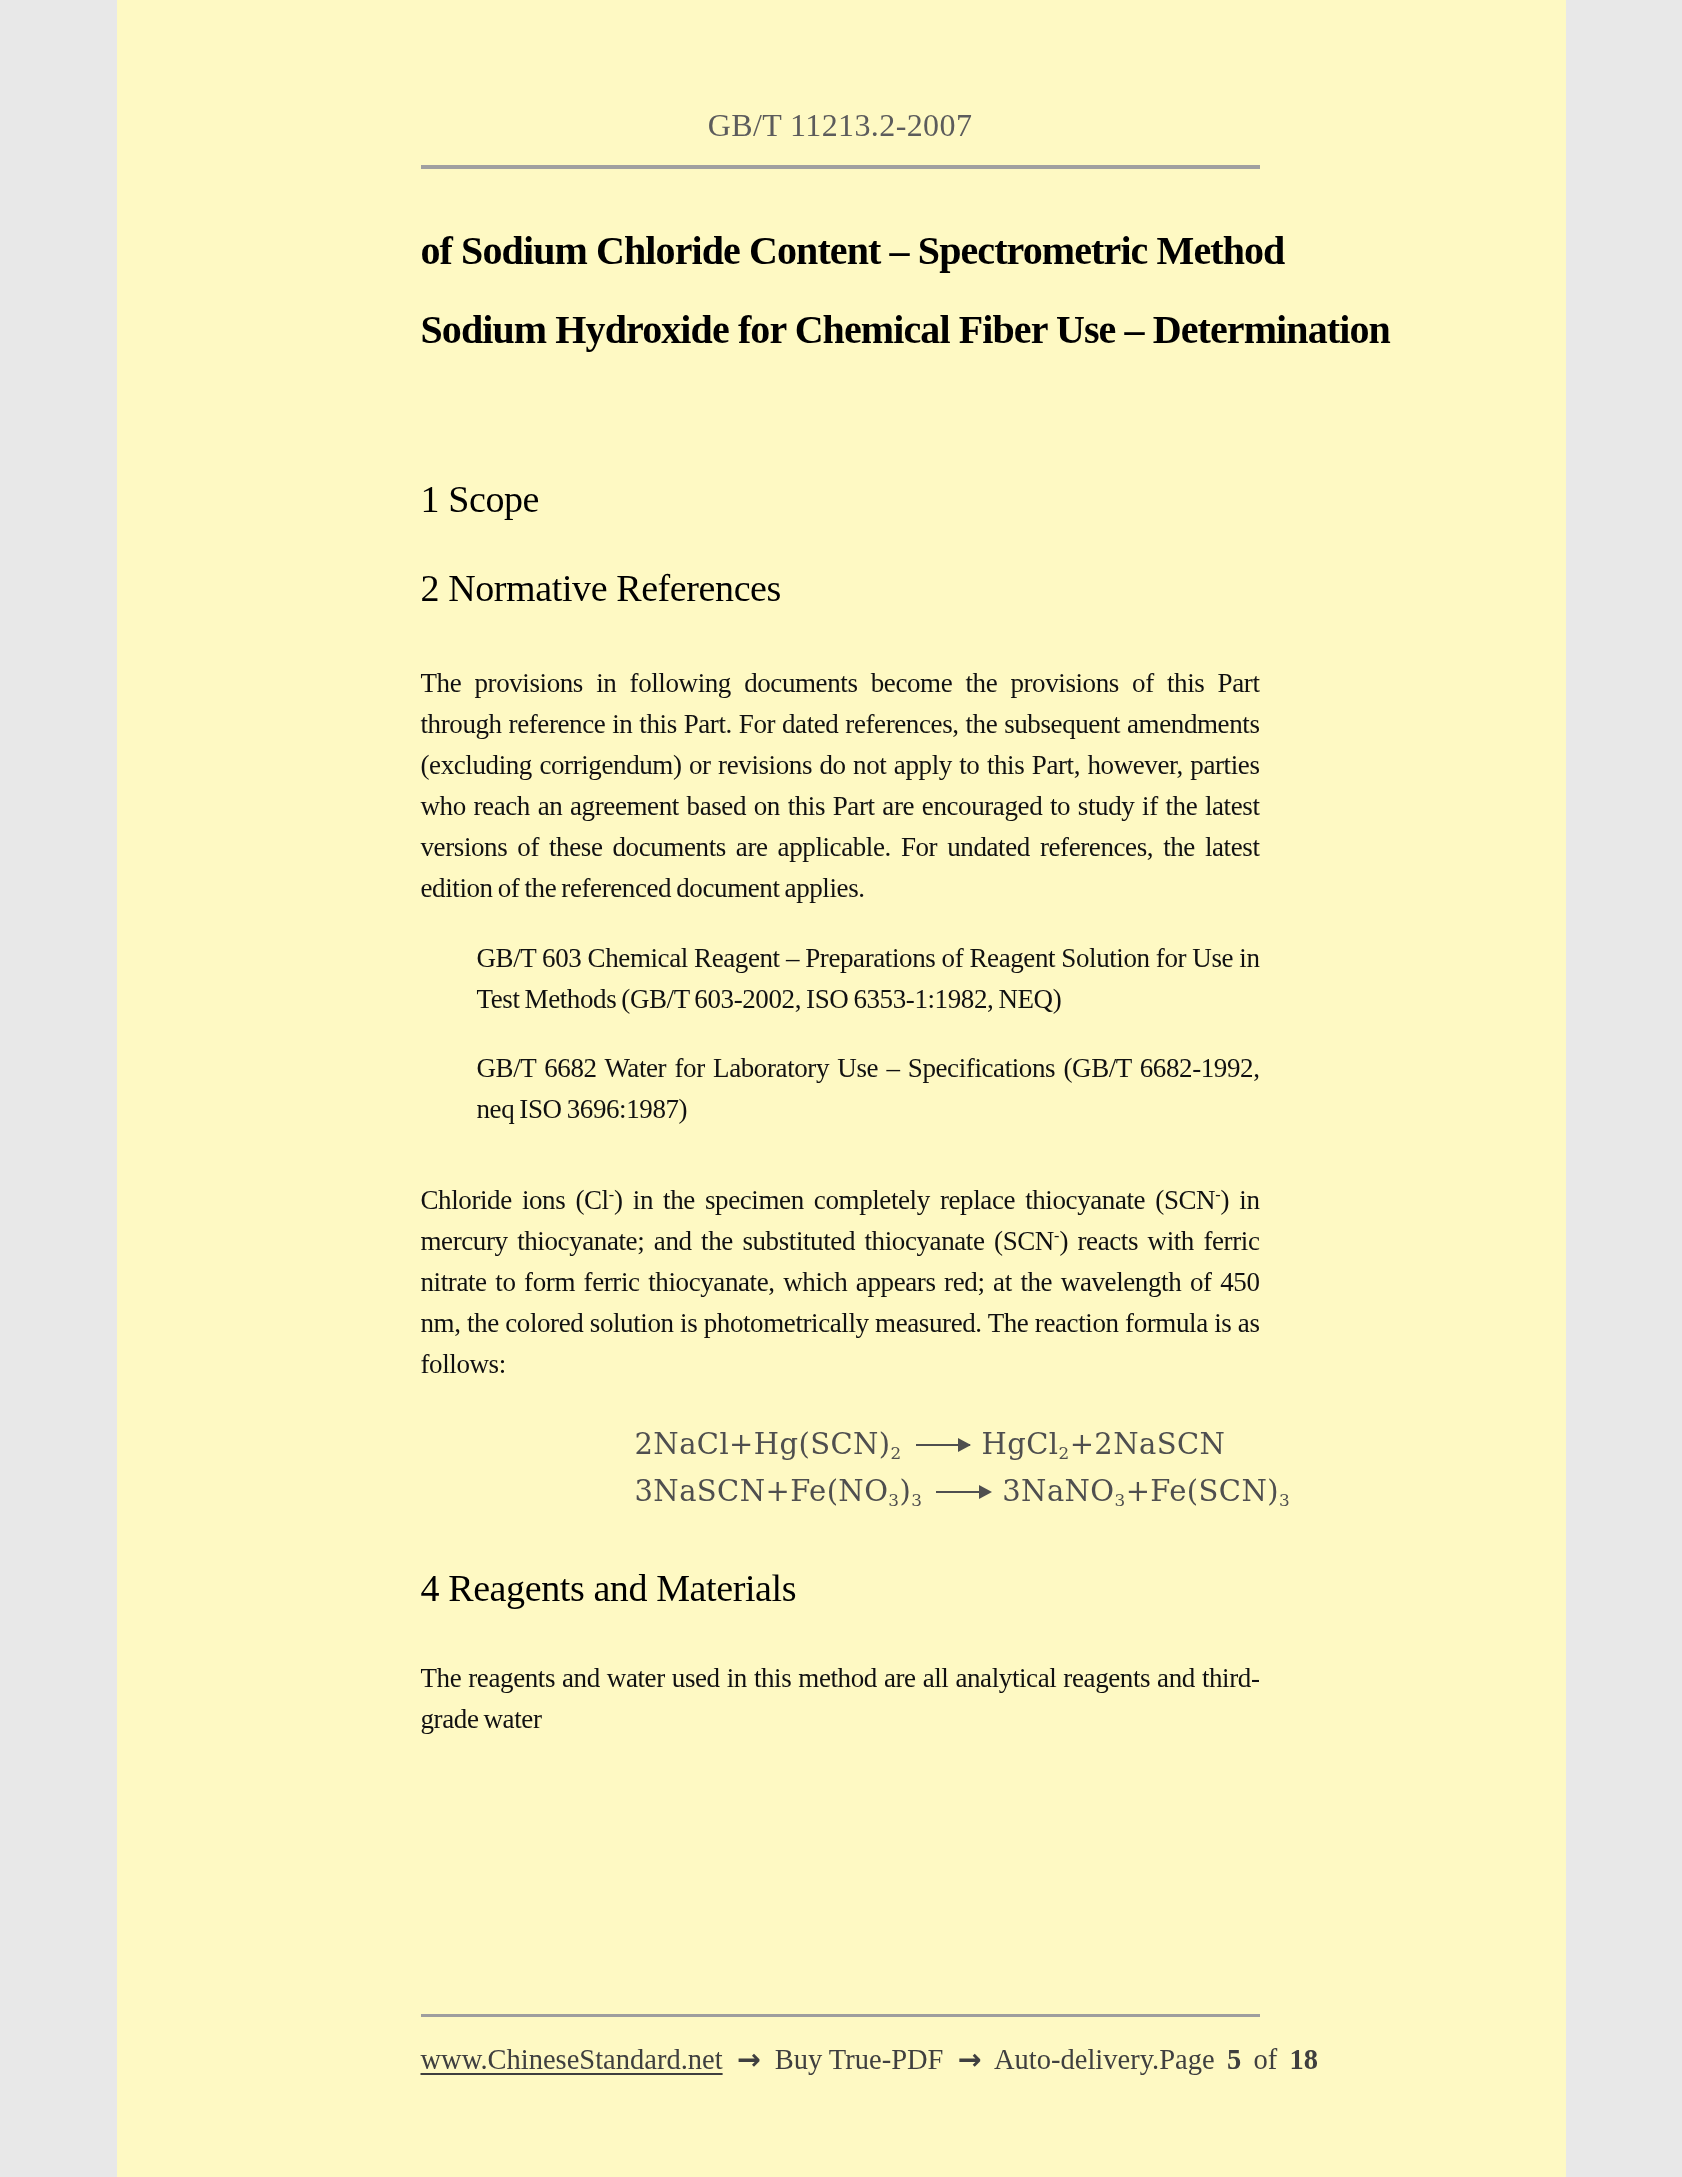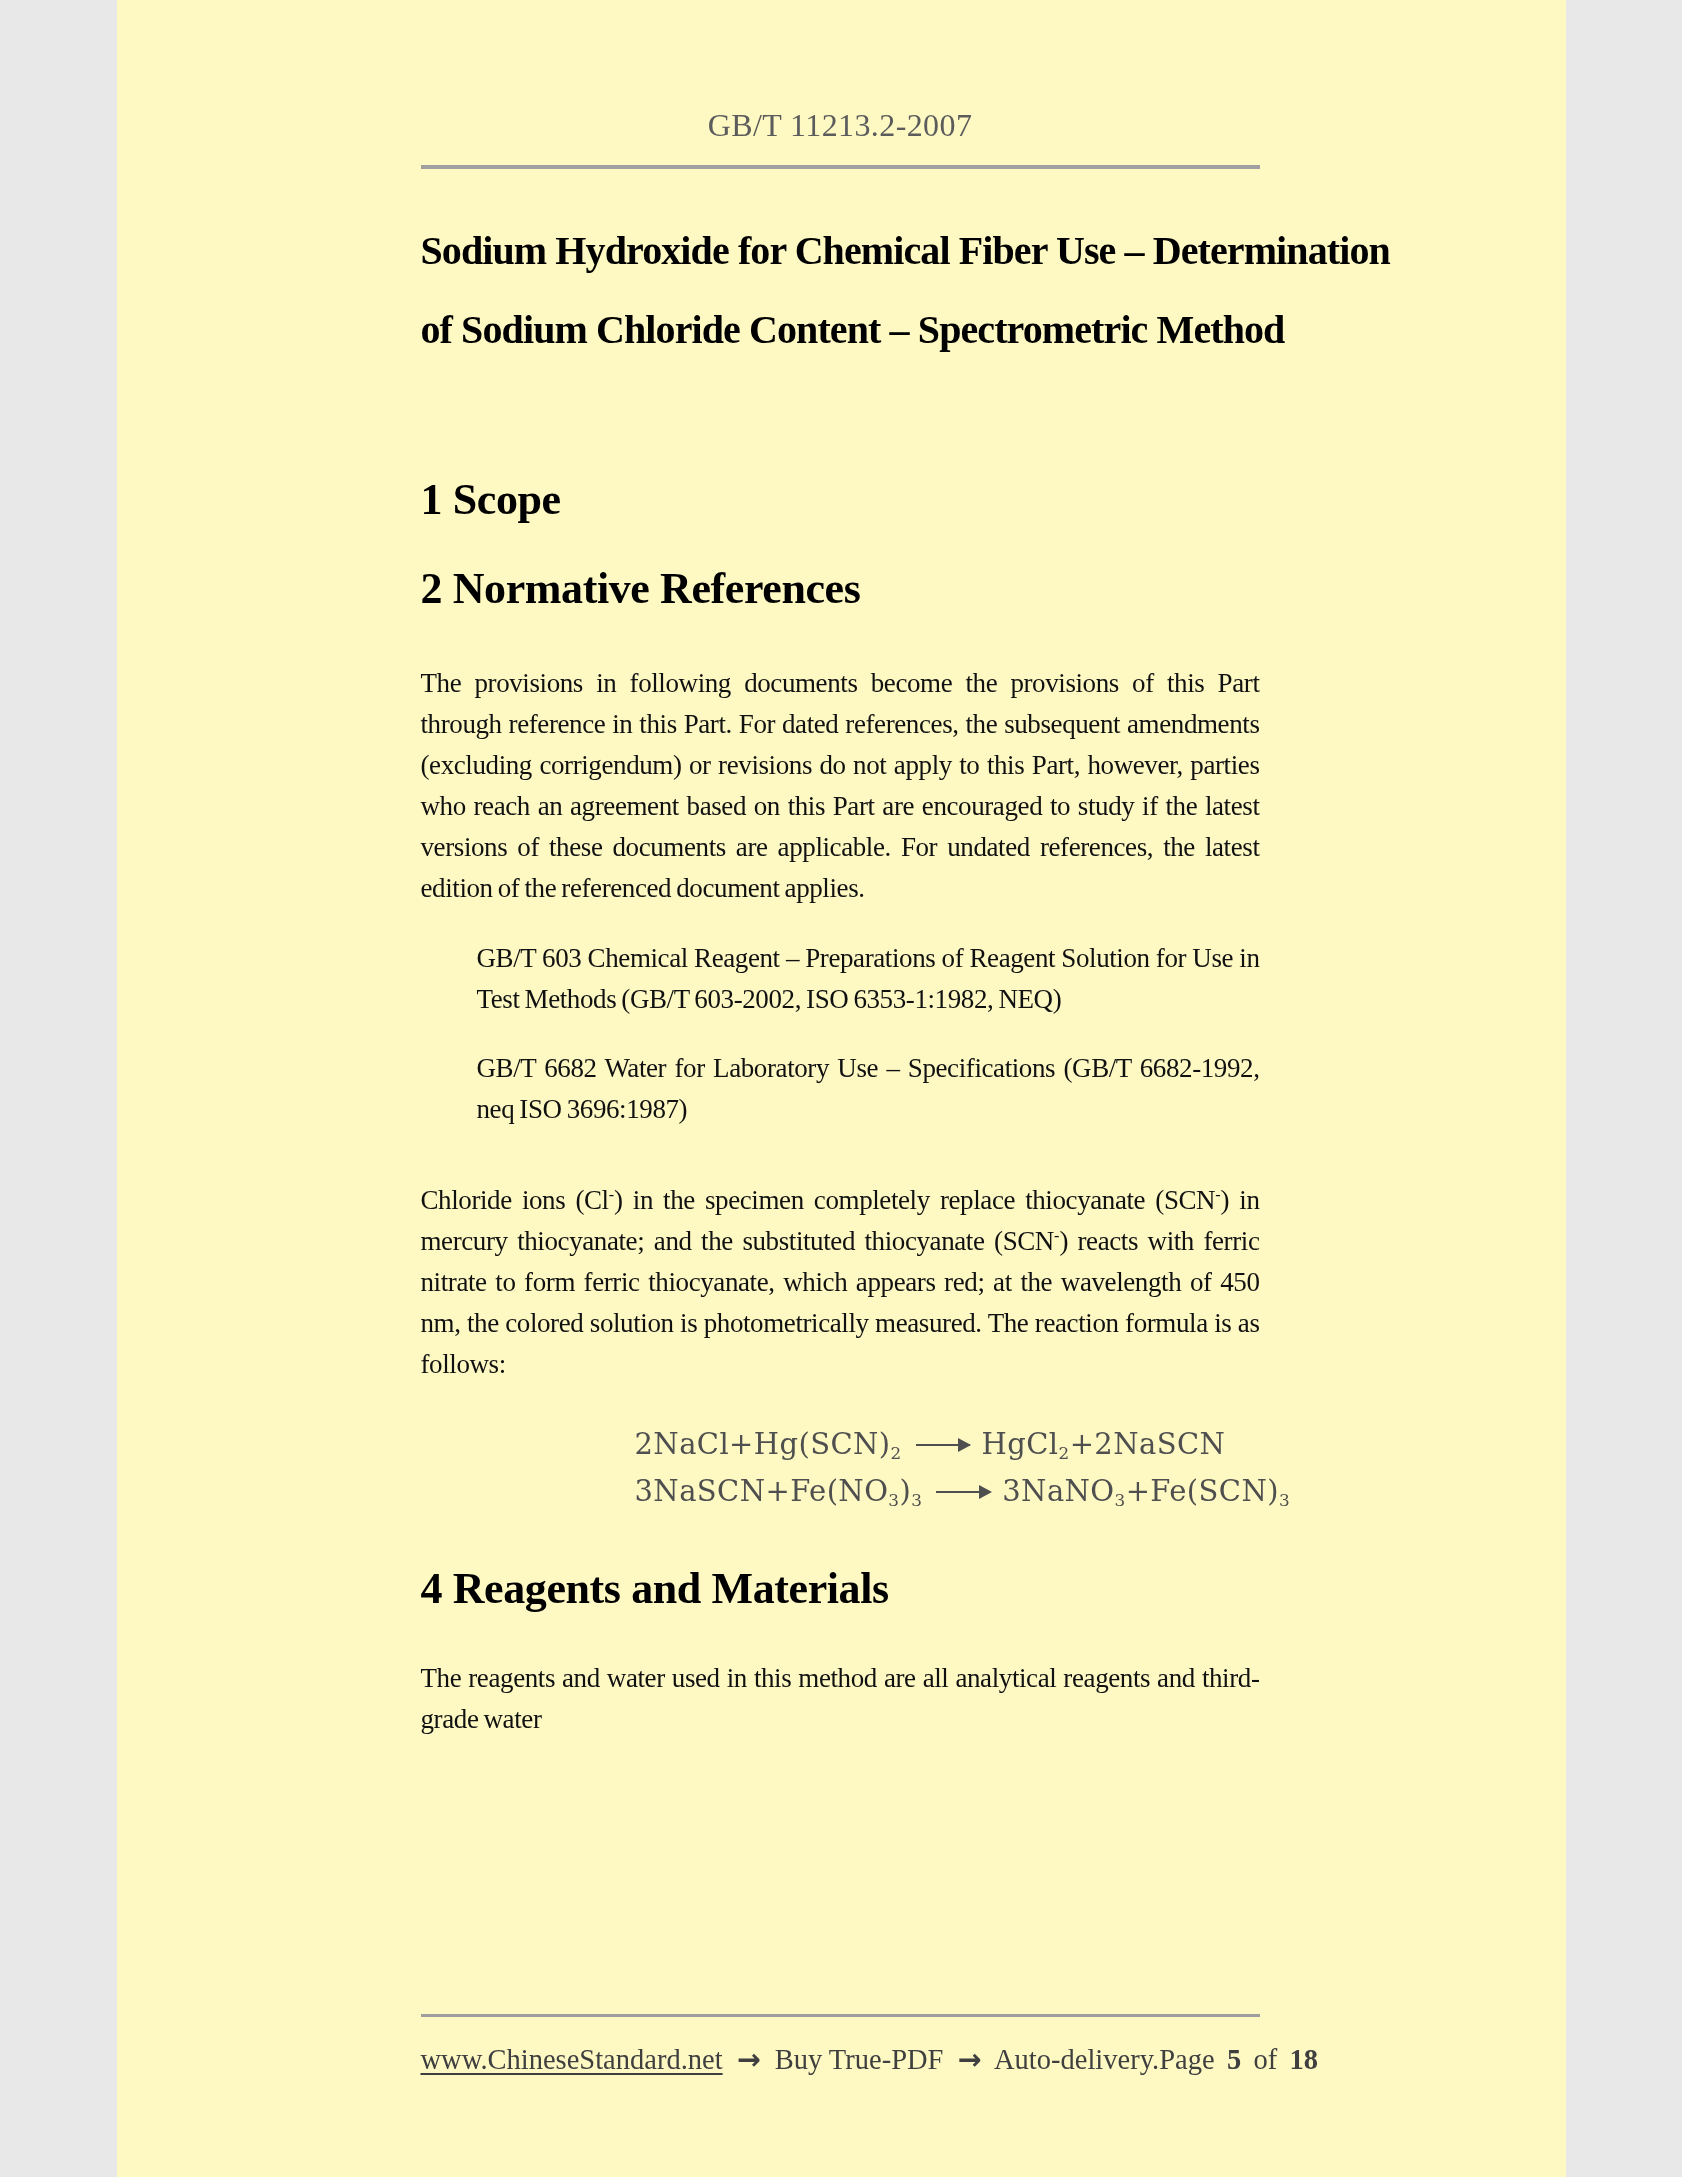--- a/index.html
+++ b/index.html
@@ -36,23 +36,23 @@
     font-size: 40px;
     line-height: 79px;
     font-weight: bold;
     text-align: center;
     letter-spacing: -0.9px;
     color: #000000;
   }
   .doc-title .t-line { white-space: nowrap; }
   
   .h-section {
-    font-size: 44px;
+    font-size: 38px;
     line-height: 39px;
-    font-weight: bold;
+    font-weight: normal;
     color: #000000;
     letter-spacing: -0.4px;
   }
   .h-scope     { margin-top: 111px; }
   .h-normative { margin-top: 50px; }
   .h-principle { margin-top: 63px; }
   .h-reagents  { margin-top: 54px; }
   
   .para {
     font-size: 27px;
@@ -154,22 +154,22 @@
 <body>
 
 <div class="page">
   <div class="content">
 
     <div class="doc-code">GB/T 11213.2-2007</div>
 
     <div class="header-rule"></div>
 
     <div class="doc-title">
+      <div class="t-line">of Sodium Chloride Content – Spectrometric Method</div>
       <div class="t-line">Sodium Hydroxide for Chemical Fiber Use – Determination</div>
-      <div class="t-line">of Sodium Chloride Content – Spectrometric Method</div>
     </div>
 
     <div class="h-section h-scope">1 Scope</div>
 
 
 
     <div class="h-section h-normative">2 Normative References</div>
 
     <div class="para p-normative">The provisions in following documents become the provisions of this Part through reference in this Part. For dated references, the subsequent amendments (excluding corrigendum) or revisions do not apply to this Part, however, parties who reach an agreement based on this Part are encouraged to study if the latest versions of these documents are applicable. For undated references, the latest edition of the referenced document applies.</div>
 

